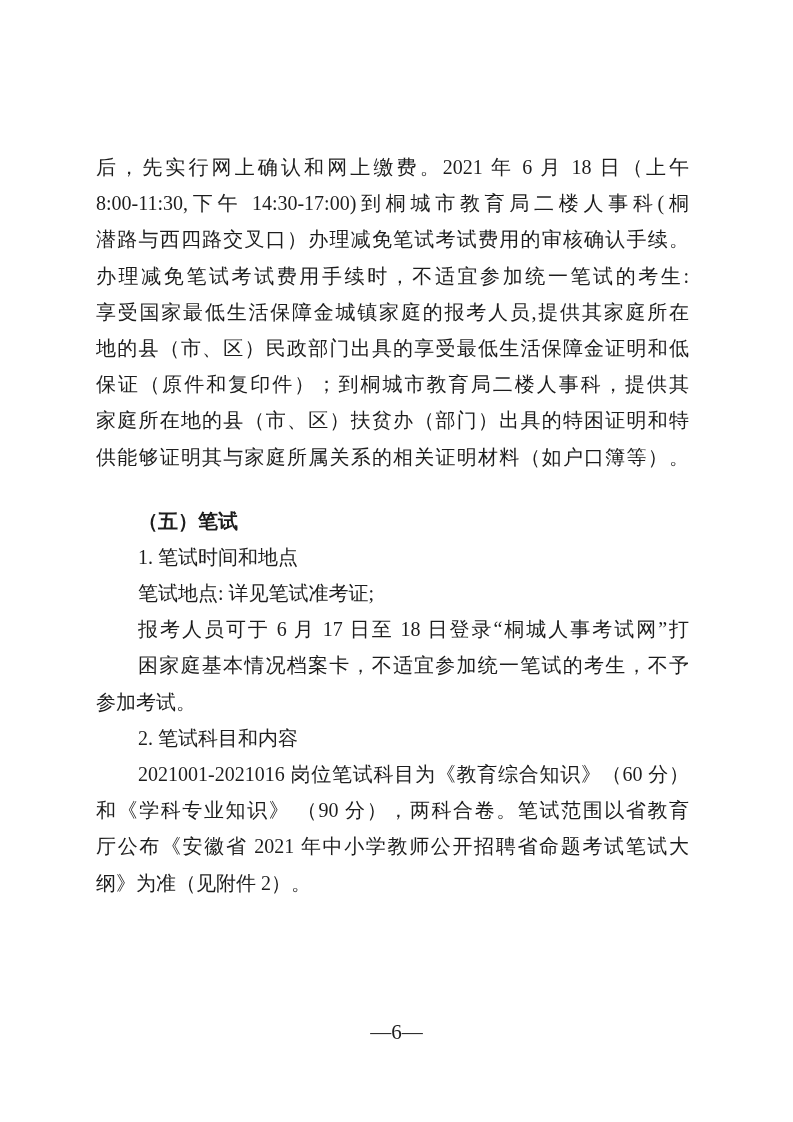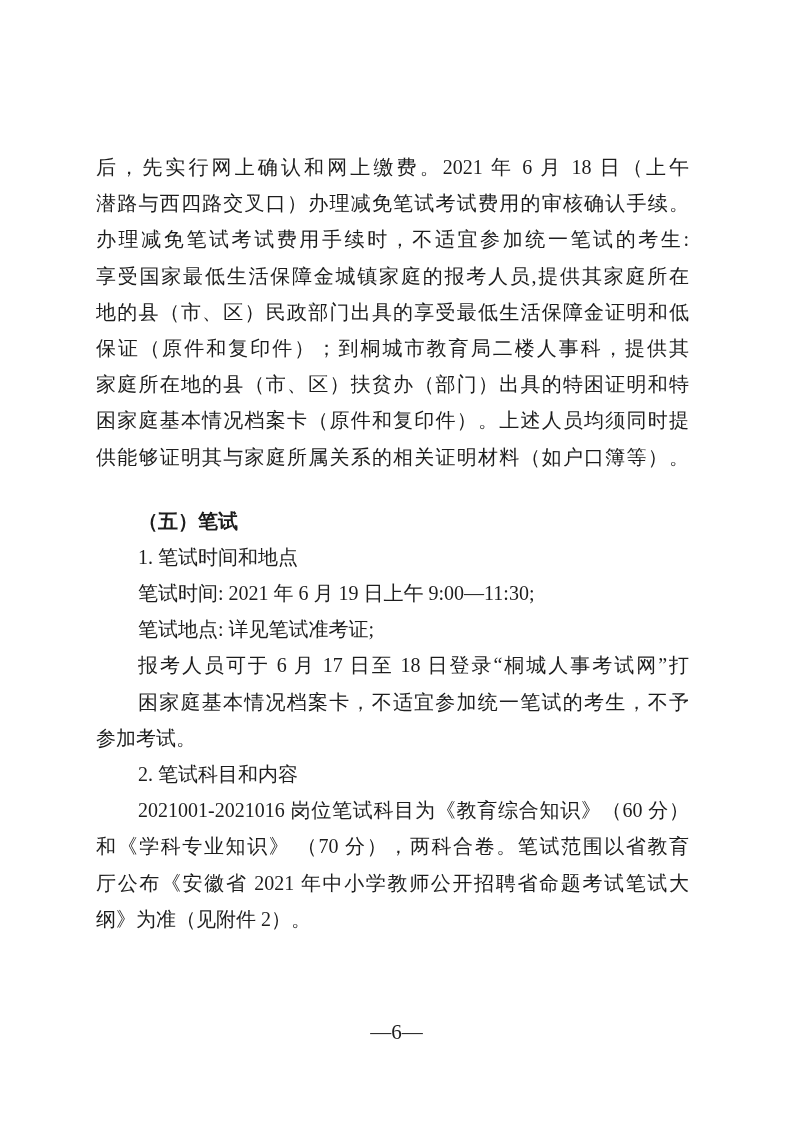--- a/index.html
+++ b/index.html
@@ -52,35 +52,34 @@
     font-size: 21px;
     color: #1d1d1d;
   }
 </style>
 </head>
 <body>
 
 <div class="page">
   <div class="text-block">
     <div class="ln just">后，先实行网上确认和网上缴费。2021 年 6 月 18 日（上午</div>
+    <div class="ln just">8:00-11:30,下午 14:30-17:00)到桐城市教育局二楼人事科(桐</div>
     <div class="ln just">潜路与西四路交叉口）办理减免笔试考试费用的审核确认手续。</div>
     <div class="ln just">办理减免笔试考试费用手续时，不适宜参加统一笔试的考生:</div>
     <div class="ln just">享受国家最低生活保障金城镇家庭的报考人员,提供其家庭所在</div>
     <div class="ln just">地的县（市、区）民政部门出具的享受最低生活保障金证明和低</div>
     <div class="ln just">保证（原件和复印件）；到桐城市教育局二楼人事科，提供其</div>
     <div class="ln just">家庭所在地的县（市、区）扶贫办（部门）出具的特困证明和特</div>
-    <div class="ln just">困家庭基本情况档案卡（原件和复印件）。上述人员均须同时提</div>
     <div class="ln just">供能够证明其与家庭所属关系的相关证明材料（如户口簿等）。</div>
     <div class="ln indent heading">（五）笔试</div>
     <div class="ln indent">1. 笔试时间和地点</div>
-    <div class="ln indent">笔试时间: 2021 年 6 月 19 日上午 9:00—11:30;</div>
     <div class="ln indent">笔试地点: 详见笔试准考证;</div>
     <div class="ln indent just">报考人员可于 6 月 17 日至 18 日登录“桐城人事考试网”打</div>
     <div class="ln indent just">困家庭基本情况档案卡，不适宜参加统一笔试的考生，不予</div>
     <div class="ln">参加考试。</div>
     <div class="ln indent">2. 笔试科目和内容</div>
     <div class="ln indent just">2021001-2021016 岗位笔试科目为《教育综合知识》（60 分）</div>
-    <div class="ln just">和《学科专业知识》 （70 分），两科合卷。笔试范围以省教育</div>
+    <div class="ln just">和《学科专业知识》 （90 分），两科合卷。笔试范围以省教育</div>
     <div class="ln just">厅公布《安徽省 2021 年中小学教师公开招聘省命题考试笔试大</div>
     <div class="ln">纲》为准（见附件 2）。</div>
   </div>
   <div class="page-number">—6—</div>
 </div>
 
 </body></html>

